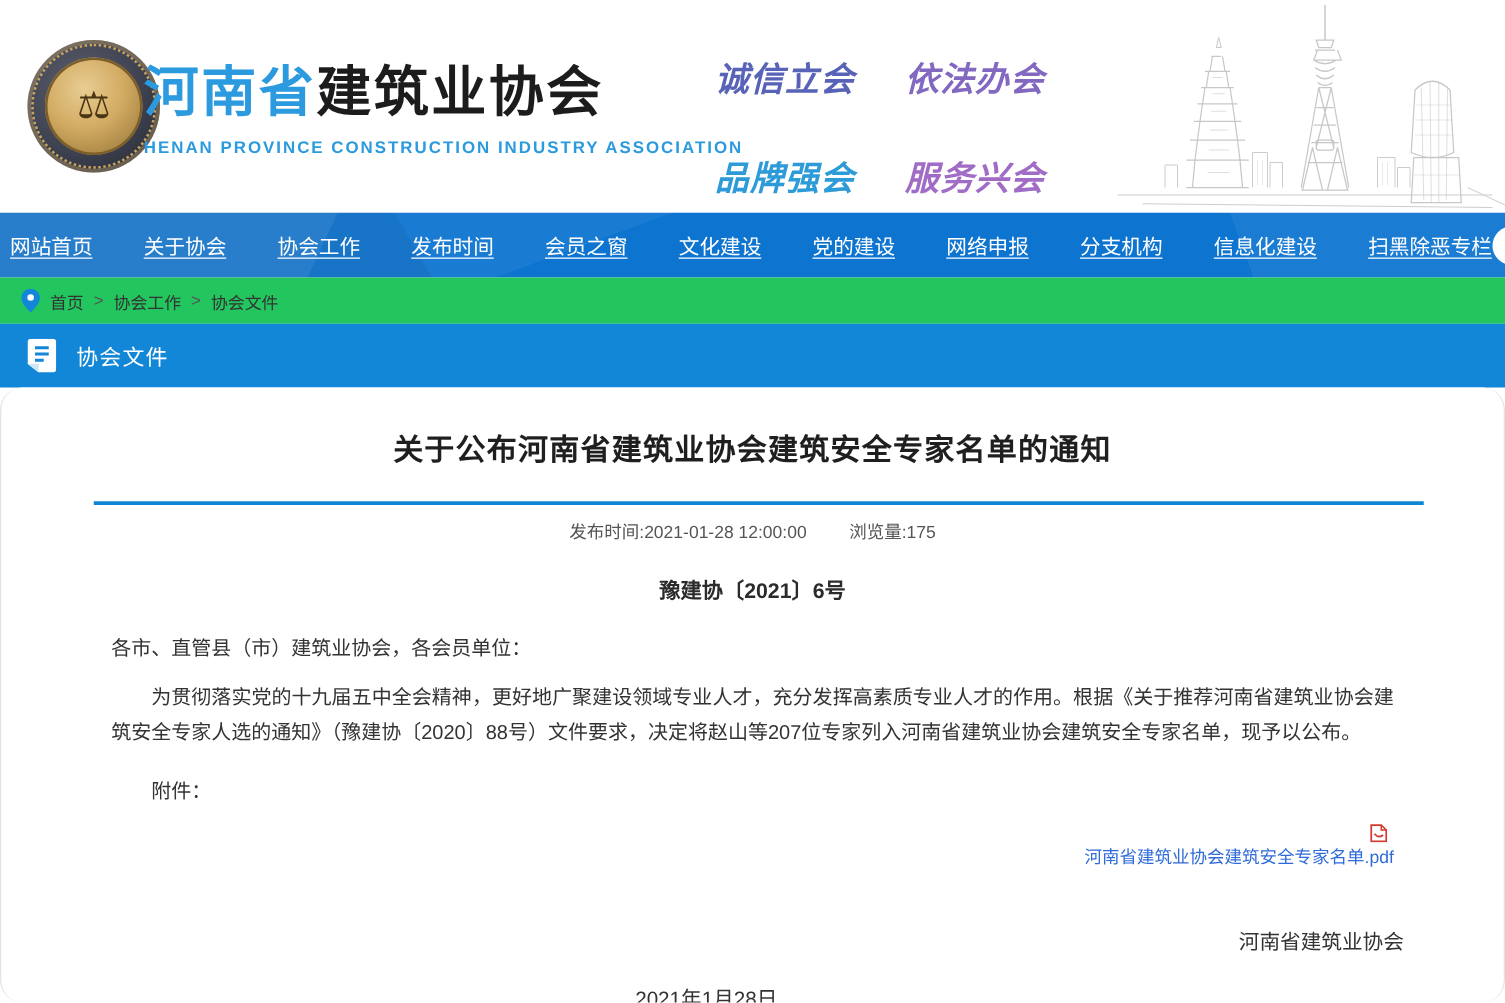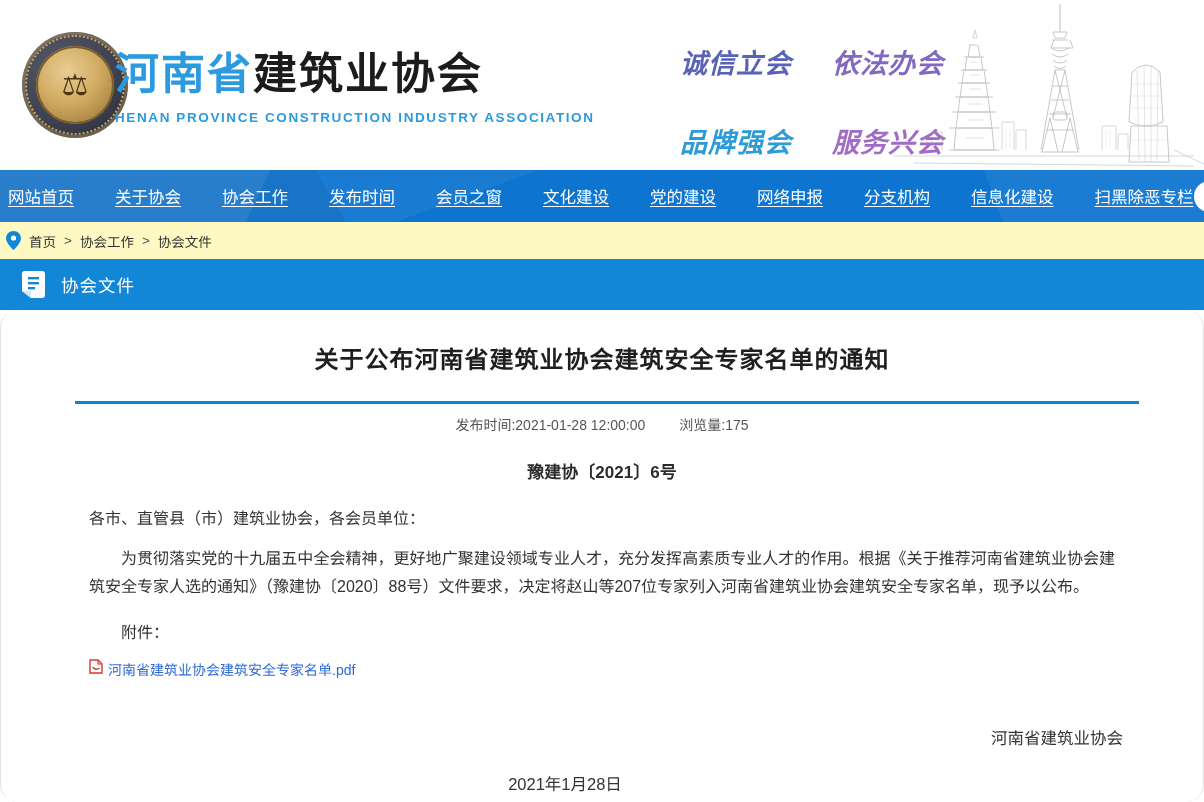--- a/index.html
+++ b/index.html
@@ -19,21 +19,21 @@
     box-shadow:inset 0 0 0 2px #7c5e2a; }
   .logo .emblem { font-size:30px; color:#4a3514; line-height:1; }
 
   .titleblock { position:absolute; left:115px; top:38px; }
   .site-title { font-size:44px; font-weight:bold; letter-spacing:2px; white-space:nowrap; }
   .site-title .hl { color:#2b9ade; }
   .site-title .rest { color:#1c1c1c; }
   .site-sub { margin-top:8px; font-size:13.5px; color:#2b9ade; letter-spacing:1.6px; font-weight:bold; }
 
   .slogans { position:absolute; left:572px; top:42px; width:372px;
-    display:flex; flex-wrap:wrap; justify-content:flex-end; column-gap:30px; row-gap:14px;gap:40px; }
+    display:flex; flex-wrap:wrap; justify-content:flex-start; column-gap:30px; row-gap:14px;gap:40px; }
   .slogan { font-size:27px; font-weight:bold; font-style:italic; white-space:nowrap;
     text-shadow:1px 1px 0 rgba(255,255,255,.6); letter-spacing:1px; }
 
   .skyline { position:absolute; right:0; top:0; width:330px; height:170px; opacity:.55; }
 
   
   .nav { height:52px; background-color:#0d74d0;
     background-image:
       linear-gradient(115deg, rgba(255,255,255,.07) 22%, rgba(255,255,255,0) 22%),
       linear-gradient(250deg, rgba(255,255,255,.06) 18%, rgba(255,255,255,0) 18%),
@@ -44,22 +44,22 @@
   .nav-item { color:#fff; font-size:16.5px; text-decoration:underline;
     text-underline-offset:3px; white-space:nowrap; cursor:pointer; }
   .search { width:172px; height:31px; background:#fff; border-radius:16px;
     display:flex; align-items:center; padding:0 8px 0 14px; }
   .search input { flex:1; min-width:0; border:none; outline:none; font-size:15px; color:#333;
     background:transparent; font-family:inherit; }
   .search input::placeholder { color:#8a8a8a; }
   .search .mag { width:22px; height:22px; flex:0 0 auto; cursor:pointer; }
 
   
-  .breadcrumb { height:37px; background:#fef9c3; display:flex; align-items:center;
-    padding-left:6px; font-size:13.5px; color:#333; }
+  .breadcrumb { height:37px; background:#22c55e; display:flex; align-items:center;
+    padding-left:17px; font-size:13.5px; color:#333; }
   .pin { width:15px; height:19px; margin-right:8px; }
   .crumb { display:flex; align-items:center; }
   .crumb a { color:#333; text-decoration:none; cursor:pointer; }
   .crumb .sep { margin:0 8px; color:#555; }
   .crumb:last-child .sep { display:none; }
 
   
   .banner { height:51px; background:#1287d8; display:flex; align-items:center; padding-left:22px; }
   .doc-icon { width:23px; height:27px; margin-right:16px; }
   .banner-title { color:#fff; font-size:17.5px; letter-spacing:1px; }
@@ -68,21 +68,21 @@
   .content { height:492px; background:#fff; border-left:1px solid #e3e3e3;
     border-right:1px solid #e3e3e3; padding-top:30px; color:#333;border-radius:18px; }
   .a-title { text-align:center; font-size:24px; font-weight:bold; color:#1f1f1f; letter-spacing:1px; }
   .a-rule { height:3px; background:#0e86d4; margin:26px 64px 0 74px; }
   .a-meta { text-align:center; margin-top:10px; font-size:14px; color:#555; }
   .a-meta .gap { display:inline-block; width:34px; }
   .a-docnum { text-align:center; margin-top:24px; font-size:17px; font-weight:bold; color:#2b2b2b; }
   .a-salutation { margin:22px 88px 0; font-size:16px; }
   .a-body { margin:16px 88px 0; font-size:16px; line-height:1.75; text-indent:2em; text-align:justify; }
   .a-attach-label { margin:18px 88px 0; font-size:16px; text-indent:2em; }
-  .a-attach { margin:16px 88px 0; font-size:14px; display:flex; align-items:flex-start; }
+  .a-attach { margin:16px 88px 0; font-size:14px; display:flex; align-items:flex-end;flex-direction:column; }
   .pdf-icon { width:14px; height:15px; margin-right:5px; }
   .a-attach a { color:#2f6bd8; text-decoration:none; cursor:pointer; }
   .a-sign { margin:46px 80px 0 0; text-align:right; font-size:16.5px; color:#333; }
   .a-date { margin:22px 74px 0 0; text-align:center; font-size:16.5px; color:#333; }
 </style>
 </head>
 <body>
 
 <div class="header">
   <div class="logo">

